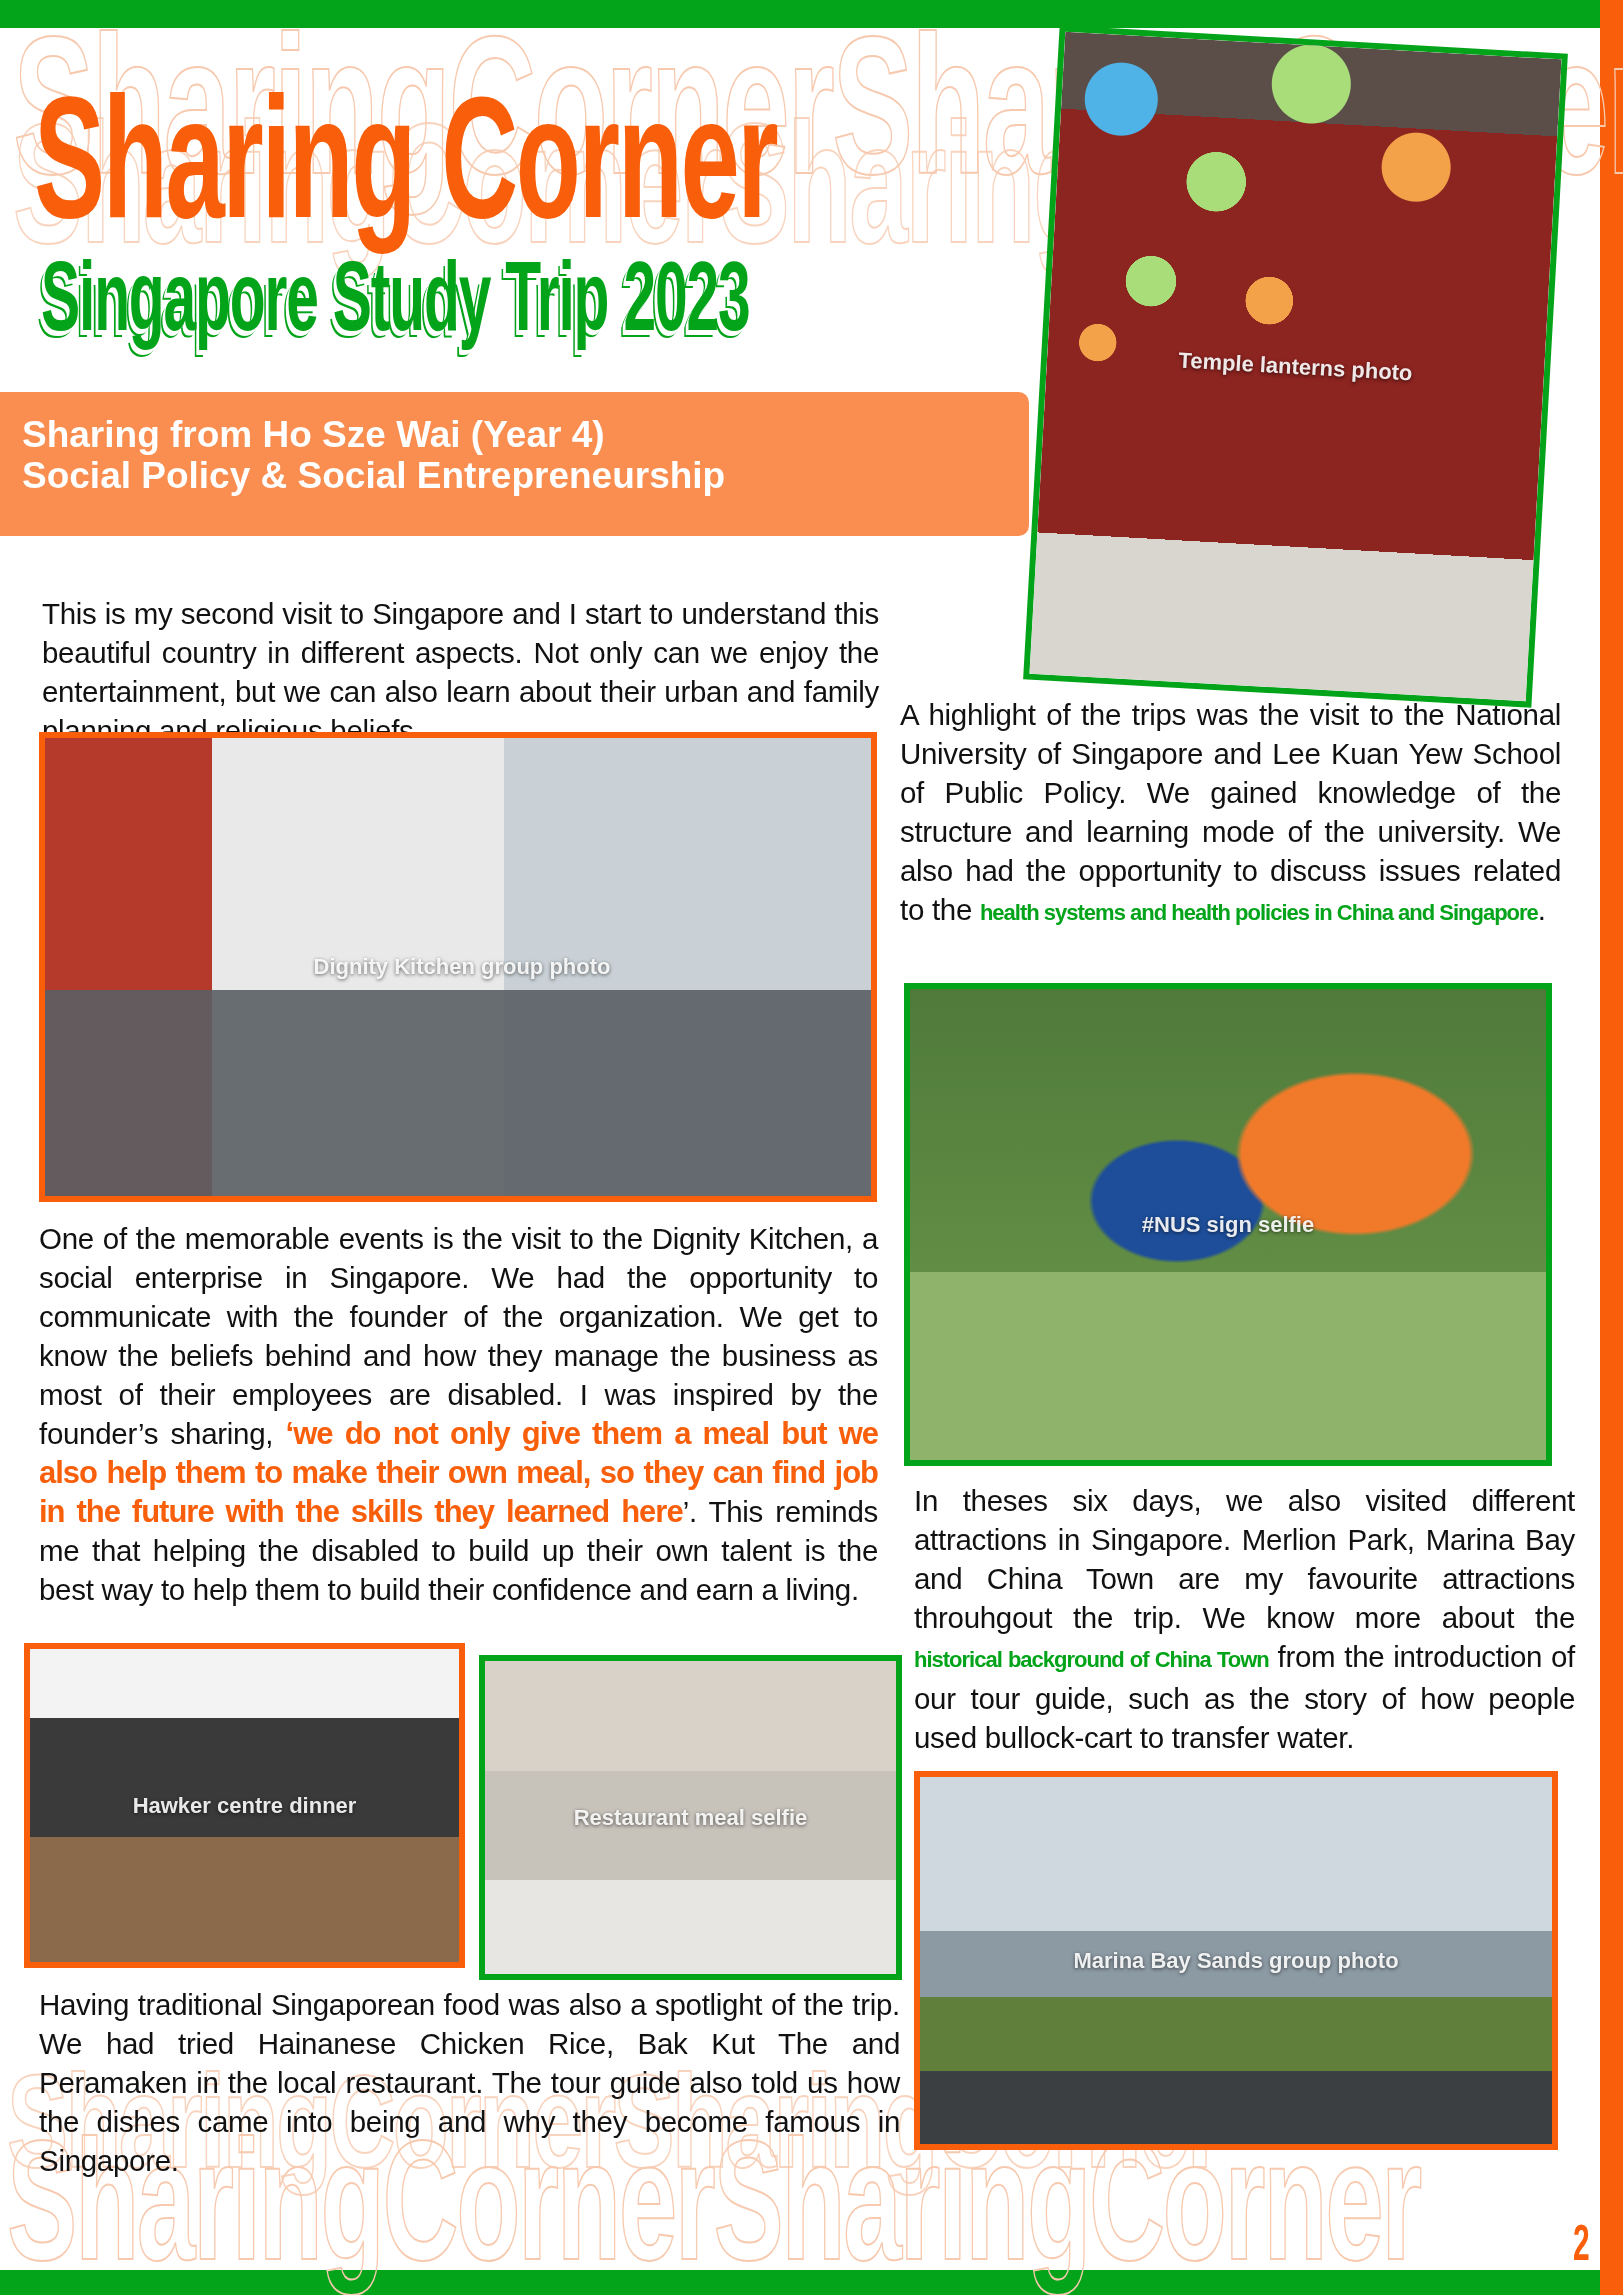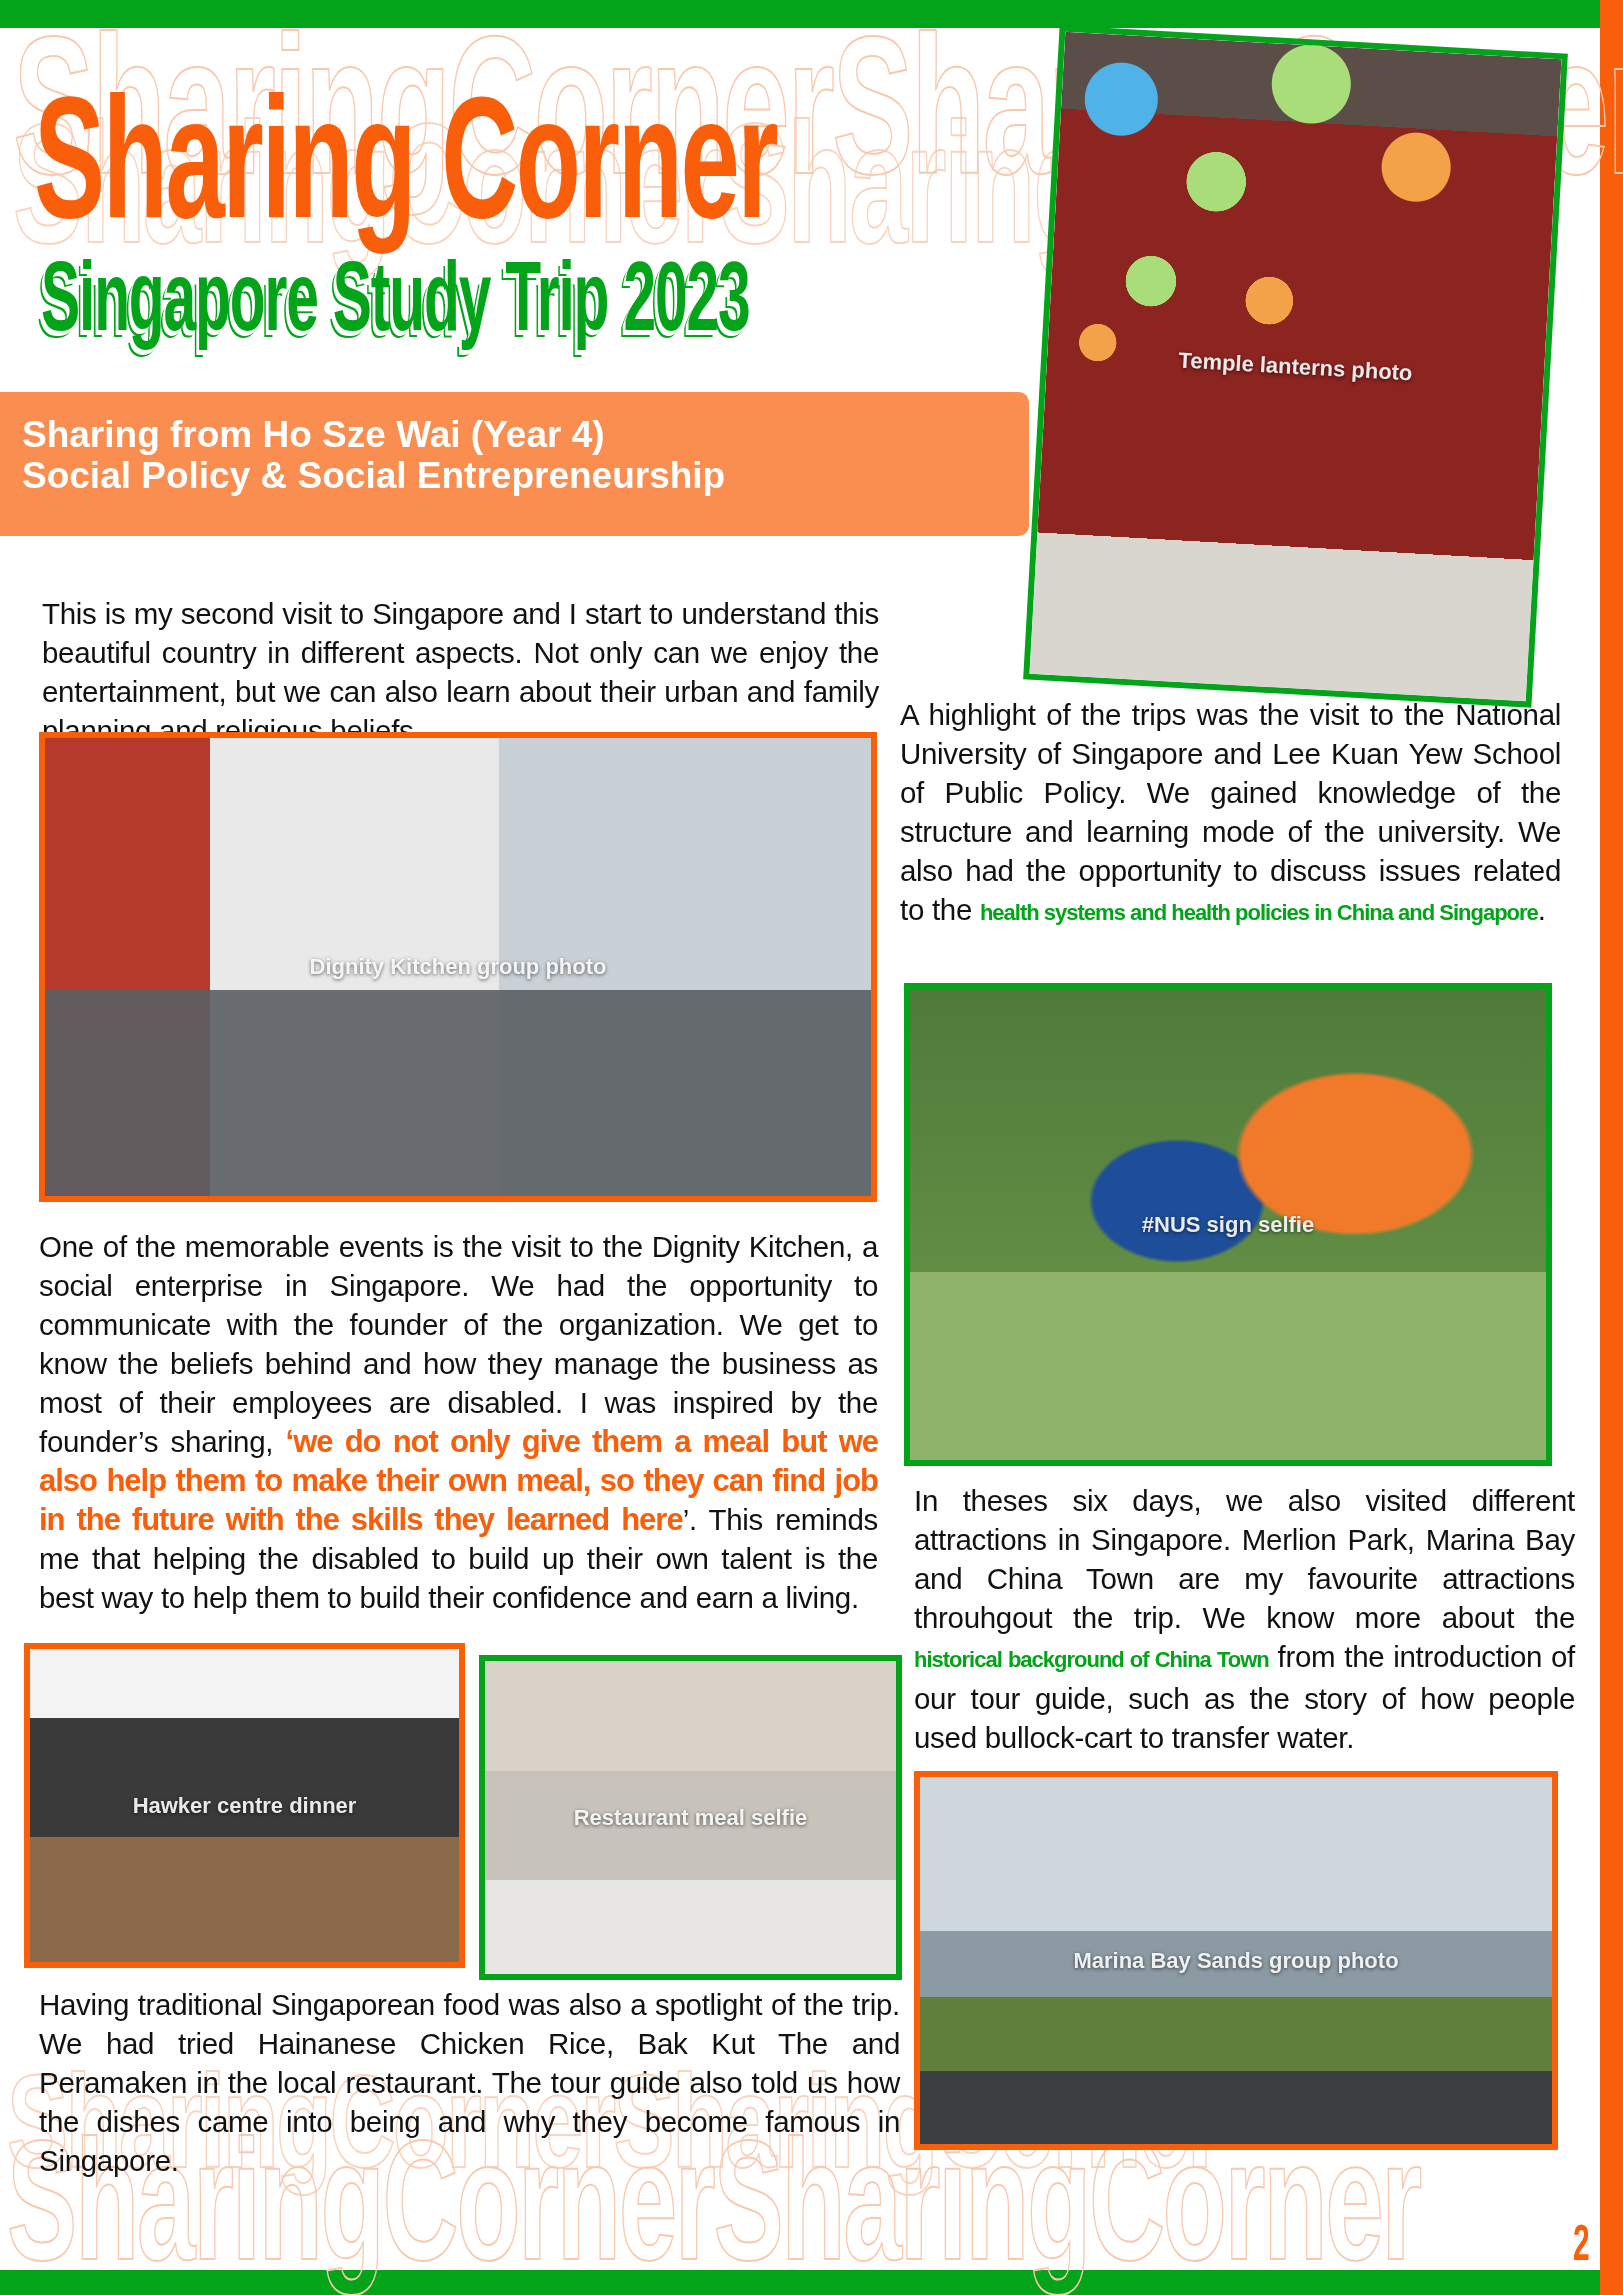--- a/index.html
+++ b/index.html
@@ -37,21 +37,21 @@
                  white-space:nowrap; letter-spacing:0px; }
   .banner-l1 { top:21.6px; }
   .banner-l2 { top:63px; }
 
   
   .para { font-size:29.5px; line-height:39px; color:#111; text-align:justify; z-index:2;
           letter-spacing:-0.3px; }
   .para .hl-orange { color:#F95F0A; font-weight:700; font-size:31px; letter-spacing:-1px; }
   .para .hl-green { color:#03A41A; font-weight:700; font-size:22px; letter-spacing:-1px; }
   .p1 { left:42px; top:561px; width:837px;margin-top:33px; }
-  .p2 { left:39px; top:1219px; width:839px;margin-top:8px; }
+  .p2 { left:39px; top:1219px; width:839px; }
   .p3 { left:39px; top:1985px; width:861px; }
   .pr1 { left:900px; top:695px; width:661px; }
   .pr2 { left:914px; top:1481px; width:661px; }
 
   
   .photo { z-index:2; box-sizing:border-box; overflow:hidden; }
   .photo .ph { width:100%; height:100%; position:relative; overflow:hidden; }
   .ph-cap { position:absolute; left:50%; top:50%; transform:translate(-50%,-50%);
             color:rgba(255,255,255,0.9); font-size:22px; font-weight:700; text-align:center;
             text-shadow:0 1.3px 3.9px rgba(0,0,0,0.6); white-space:nowrap; }
@@ -71,21 +71,21 @@
       radial-gradient(circle at 12% 10%, #4FB3E8 0 36px, transparent 37px),
       radial-gradient(circle at 32% 22%, #A9DD7A 0 29.5px, transparent 30px),
       radial-gradient(circle at 50% 6%, #A9DD7A 0 39px, transparent 40px),
       radial-gradient(circle at 72% 18%, #F3A24A 0 34px, transparent 35px),
       radial-gradient(circle at 20% 38%, #A9DD7A 0 25px, transparent 25.5px),
       radial-gradient(circle at 44% 40%, #F3A24A 0 23.6px, transparent 24px),
       radial-gradient(circle at 10% 48%, #F3A24A 0 18.3px, transparent 19px),
       linear-gradient(180deg, #5b4d48 0 12%, #8c2420 12% 78%, #d9d6d0 78% 100%); }
   .fill-dignity { background:
       linear-gradient(180deg, rgba(255,255,255,0) 0 55%, rgba(90,95,100,0.9) 55% 100%),
-      linear-gradient(90deg, #b53a2c 0 20%, #e9e9e9 20% 55%, #c9d1d6 55% 100%); }
+      linear-gradient(90deg, #b53a2c 0 20%, #e9e9e9 20% 55%, #c9d1d6 55% 100%); padding-left: 8px; }
   .fill-nus { background:
       linear-gradient(180deg, transparent 0 60%, #8fb36a 60% 100%),
       radial-gradient(ellipse at 70% 35%, #F07A2A 0 18%, transparent 19%),
       radial-gradient(ellipse at 42% 45%, #1E4E9A 0 16%, transparent 17%),
       linear-gradient(180deg, #4f7a3a 0%, #6e9a4c 100%); }
   .fill-hawker { background:
       linear-gradient(180deg, #f3f3f3 0 22%, #3a3a3a 22% 60%, #8a6a4a 60% 100%); }
   .fill-dimsum { background:
       linear-gradient(180deg, #d8d2c8 0 35%, #c7c2ba 35% 70%, #e8e6e2 70% 100%); }
   .fill-marina { background:

